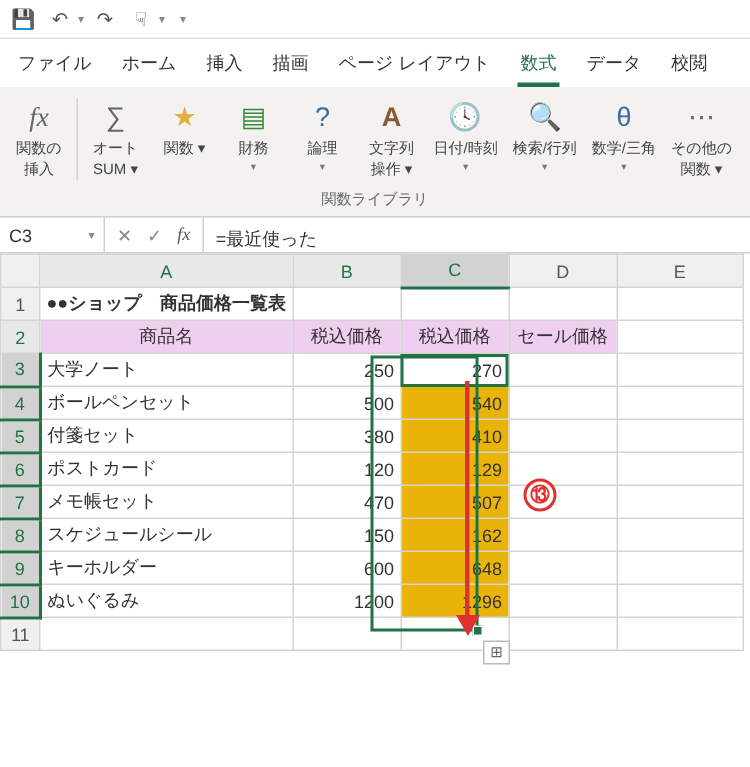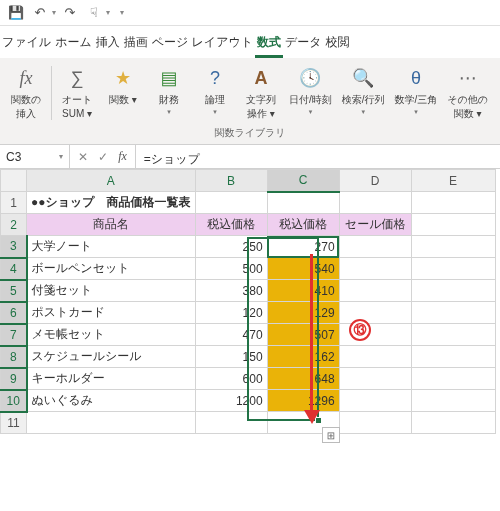--- a/index.html
+++ b/index.html
@@ -29,29 +29,29 @@
     display: flex;
     align-items: center;
     justify-content: center;
     color: #555;
     font-size: 13px;
   }
   .qat .qdrop { font-size: 8px; color: #888; margin-left: -2px; }
   
   .tabs {
     display: flex;
-    gap: 0;
-    padding: 4px 10px 0 0;
+    gap: 16px;
+    padding: 4px 10px 0 10px;
     font-size: 12px;
   }
   .tabs .tab { padding: 4px 2px; cursor: pointer; color:#333; }
   .tabs .tab.active {
     color: #217346;
     border-bottom: 3px solid #217346;
-    font-weight: 700;
+    font-weight: 400;
   }
   
   .ribbon {
     background: #f3f2f1;
     border-bottom: 1px solid #d0d0d0;
     padding: 6px 4px 2px 4px;
   }
   .rgroup {
     display: flex;
     align-items: flex-start;
@@ -297,21 +297,21 @@
 <div class="fbar">
   <div class="namebox">
     <span>C3</span>
     <span class="dd">▾</span>
   </div>
   <div class="fxbtns">
     <span>✕</span>
     <span>✓</span>
     <span class="fx">fx</span>
   </div>
-  <div class="formula">=ショップ</div>
+  <div class="formula">=最近使った</div>
 </div>
 
 <div class="grid">
 <table>
   <colgroup>
     <col style="width:26px">
     <col class="cA">
         <col class="cB">
         <col class="cC">
         <col class="cD">

